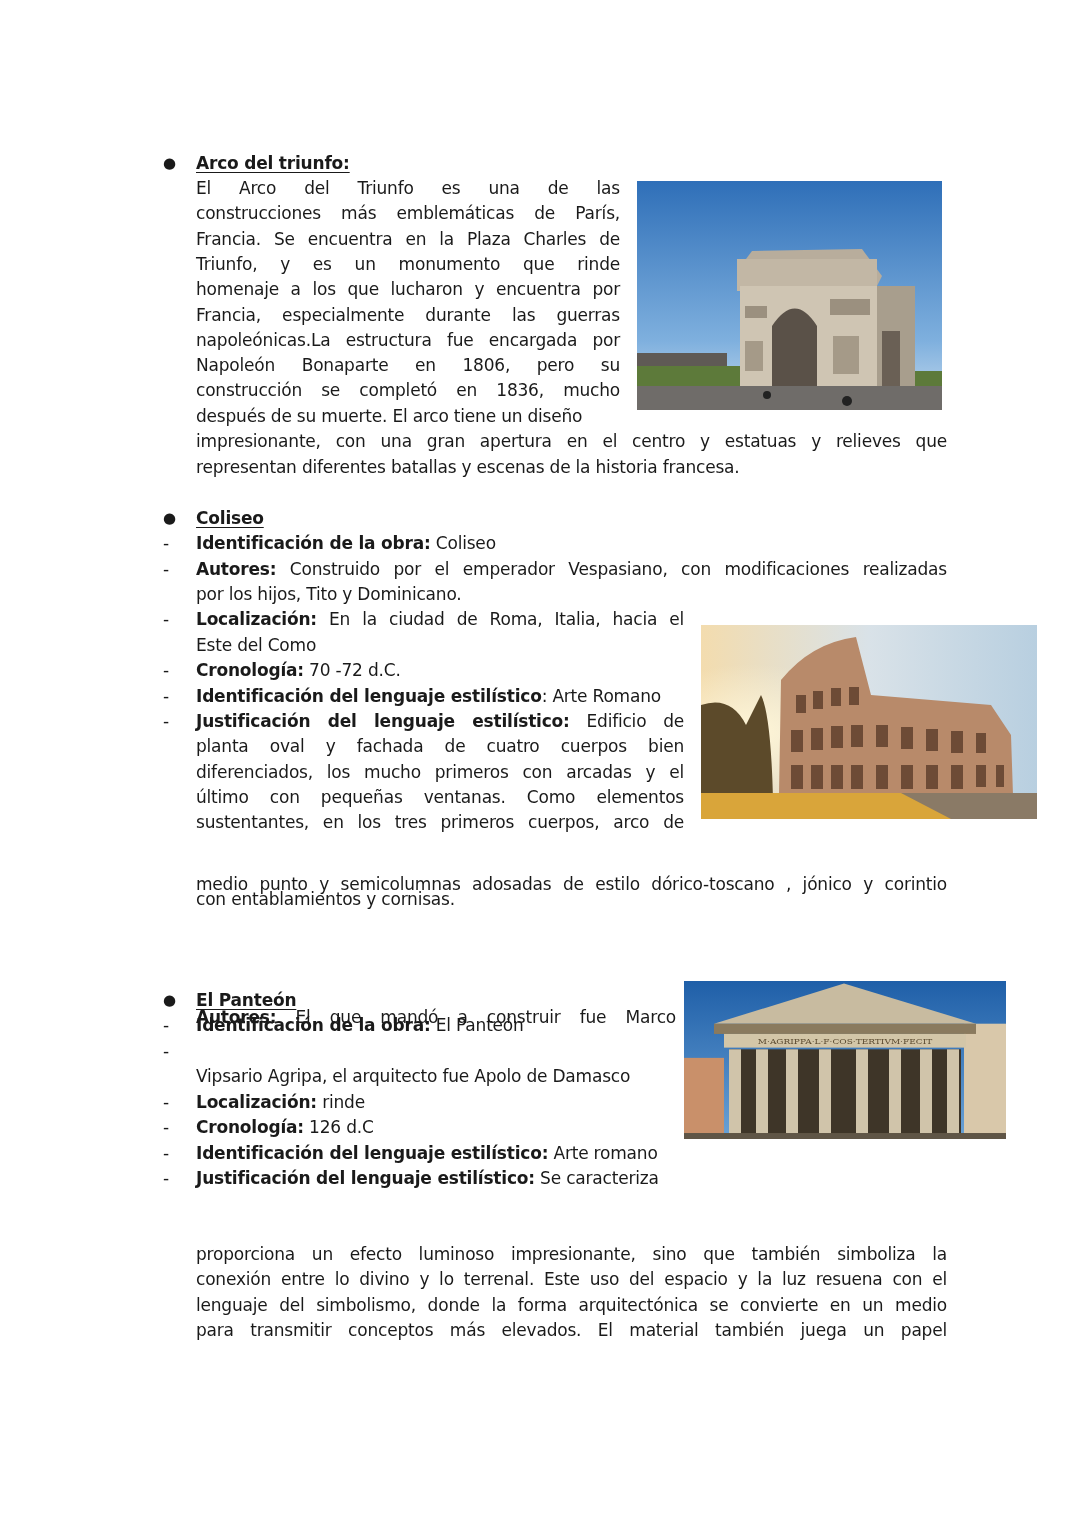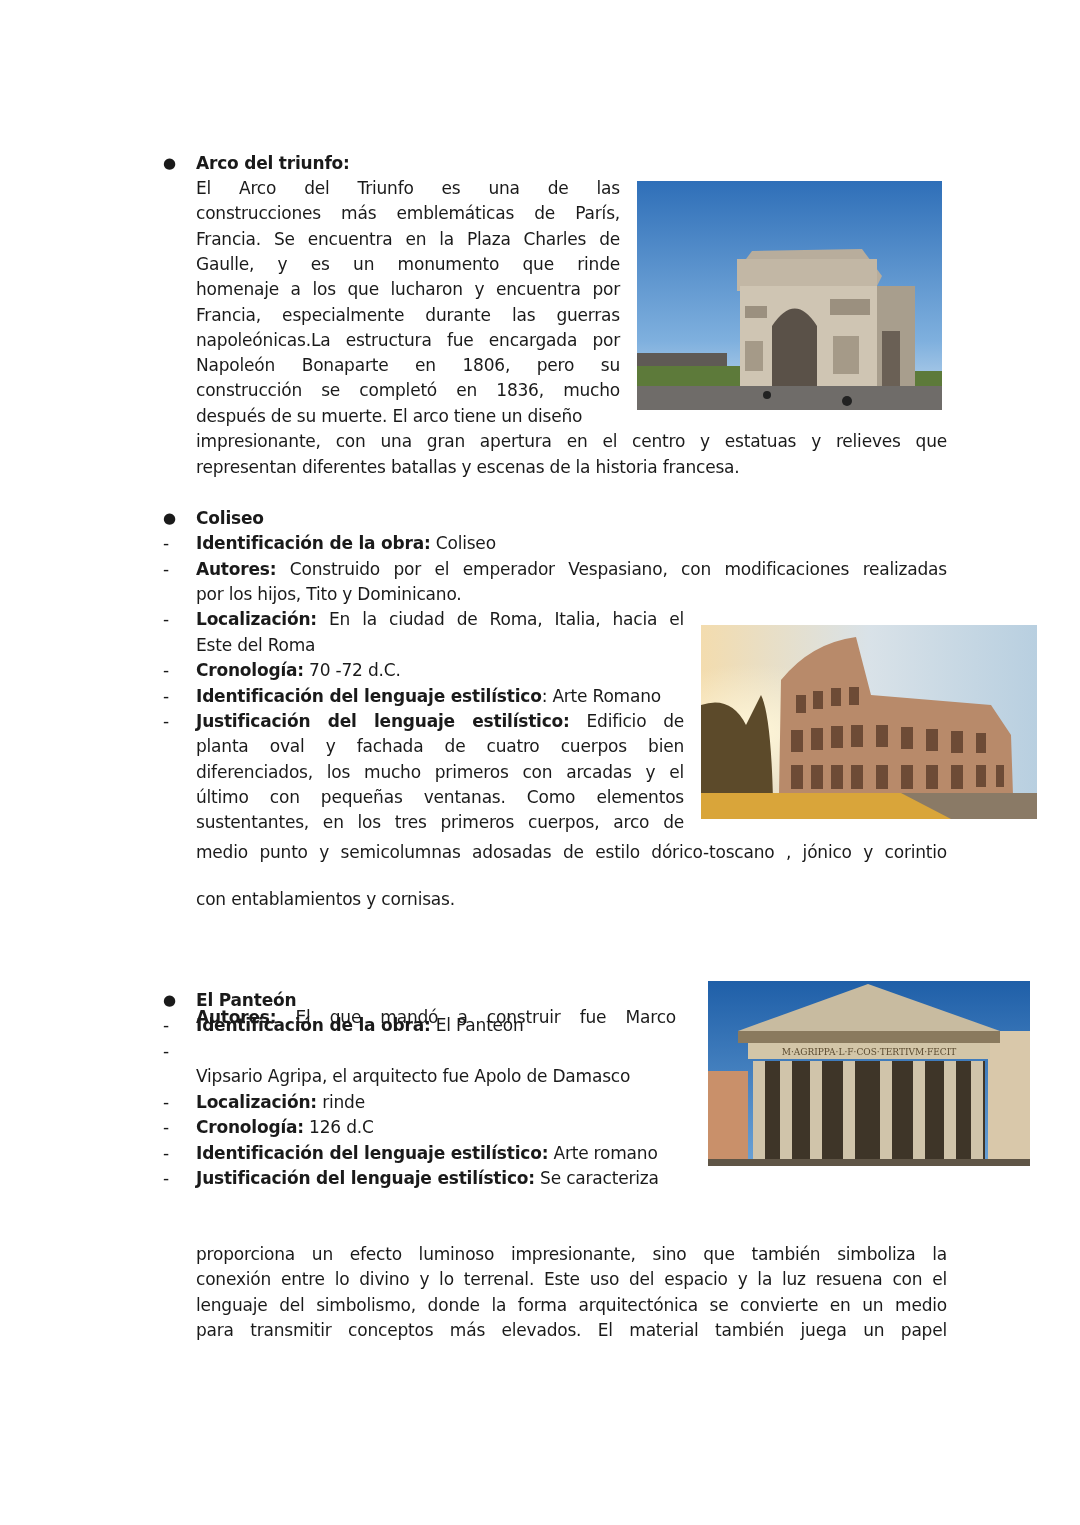--- a/index.html
+++ b/index.html
@@ -3,37 +3,37 @@
 <meta charset="utf-8">
 <style>
   html, body { margin:0; padding:0; background:#ffffff; }
   body { width:1080px; height:1525px; position:relative; overflow:hidden;
          font-family:"DejaVu Sans","Liberation Sans",sans-serif; color:#1a1a1a; }
   .page { position:absolute; left:0; top:0; width:1080px; height:1525px; }
   .line { position:absolute; left:196px; font-size:17px; line-height:25.3px; white-space:nowrap; letter-spacing:-0.2px; }
   .just { text-align:justify; text-align-last:justify; white-space:normal; }
   .marker { position:absolute; left:163px; font-size:17px; line-height:25.3px; }
   .bullet { font-size:15px; }
-  .head { font-weight:bold; text-underline-offset:3px; }
+  .head { font-weight:bold; text-decoration:underline; text-underline-offset:3px; }
   b { font-weight:bold; }
   .img { position:absolute; overflow:hidden; }
   .img svg { display:block; width:100%; height:100%; }
 </style>
 </head>
 <body>
 
 <div class="page">
 
   <span class="marker bullet" style="top:151px">●</span>
   <span class="line head" style="top:151px">Arco del triunfo:</span>
 
   <div class="line just" style="top:176px;width:424px">El Arco del Triunfo es una de las</div>
   <div class="line just" style="top:201px;width:424px">construcciones más emblemáticas de París,</div>
   <div class="line just" style="top:227px;width:424px">Francia. Se encuentra en la Plaza Charles de</div>
-  <div class="line just" style="top:252px;width:424px">Gaulle, y es un monumento que rinde</div>
+  <div class="line just" style="top:252px;width:424px">Triunfo, y es un monumento que rinde</div>
   <div class="line just" style="top:277px;width:424px">homenaje a los que lucharon y encuentra por</div>
   <div class="line just" style="top:303px;width:424px">Francia, especialmente durante las guerras</div>
   <div class="line just" style="top:328px;width:424px">napoleónicas.La estructura fue encargada por</div>
   <div class="line just" style="top:353px;width:424px">Napoleón Bonaparte en 1806, pero su</div>
   <div class="line just" style="top:378px;width:424px">construcción se completó en 1836, mucho</div>
   <div class="line" style="top:404px">después de su muerte. El arco tiene un diseño</div>
   <div class="line just" style="top:429px;width:751px">impresionante, con una gran apertura en el centro y estatuas y relieves que</div>
   <div class="line" style="top:455px">representan diferentes batallas y escenas de la historia francesa.</div>
 
   <div class="img" style="left:637px;top:181px;width:305px;height:229px">
@@ -70,36 +70,36 @@
 
   <span class="marker" style="top:531px">-</span>
   <div class="line" style="top:531px"><b>Identificación de la obra:</b><span> Coliseo</span></div>
 
   <span class="marker" style="top:557px">-</span>
   <div class="line just" style="top:557px;width:751px"><b>Autores:</b><span> Construido por el emperador Vespasiano, con modificaciones realizadas</span></div>
   <div class="line" style="top:582px">por los hijos, Tito y Dominicano.</div>
 
   <span class="marker" style="top:607px">-</span>
   <div class="line just" style="top:607px;width:488px"><b>Localización:</b><span> En la ciudad de Roma, Italia, hacia el</span></div>
-  <div class="line" style="top:633px">Este del Roma</div>
+  <div class="line" style="top:633px">Este del Como</div>
 
   <span class="marker" style="top:658px">-</span>
   <div class="line" style="top:658px"><b>Cronología:</b><span> 70 -72 d.C.</span></div>
 
   <span class="marker" style="top:684px">-</span>
   <div class="line" style="top:684px"><b>Identificación del lenguaje estilístico</b><span>: Arte Romano</span></div>
 
   <span class="marker" style="top:709px">-</span>
   <div class="line just" style="top:709px;width:488px"><b>Justificación del lenguaje estilístico:</b><span> Edificio de</span></div>
 
   <div class="line just" style="top:734px;width:488px">planta oval y fachada de cuatro cuerpos bien</div>
   <div class="line just" style="top:760px;width:488px">diferenciados, los mucho primeros con arcadas y el</div>
   <div class="line just" style="top:785px;width:488px">último con pequeñas ventanas. Como elementos</div>
   <div class="line just" style="top:810px;width:488px">sustentantes, en los tres primeros cuerpos, arco de</div>
-  <div class="line just" style="top:840px;width:751px">medio punto y semicolumnas adosadas de estilo dórico-toscano , jónico y corintio</div>
+  <div class="line just" style="top:872px;width:751px">medio punto y semicolumnas adosadas de estilo dórico-toscano , jónico y corintio</div>
   <div class="line" style="top:887px">con entablamientos y cornisas.</div>
 
   <div class="img" style="left:701px;top:625px;width:336px;height:194px">
     <svg viewBox="0 0 336 194" preserveAspectRatio="none">
       <defs>
         <linearGradient id="skyC" x1="0" y1="0" x2="1" y2="0">
           <stop offset="0" stop-color="#f3dcae"></stop>
             <stop offset="0.5" stop-color="#d9e2e8"></stop>
             <stop offset="1" stop-color="#b8cfe0"></stop>
         </linearGradient>
@@ -162,21 +162,21 @@
   <div class="line" style="top:1141px"><b>Identificación del lenguaje estilístico:</b><span> Arte romano</span></div>
 
   <span class="marker" style="top:1166px">-</span>
   <div class="line" style="top:1166px"><b>Justificación del lenguaje estilístico:</b><span> Se caracteriza</span></div>
 
   <div class="line just" style="top:1242px;width:751px">proporciona un efecto luminoso impresionante, sino que también simboliza la</div>
   <div class="line just" style="top:1267px;width:751px">conexión entre lo divino y lo terrenal. Este uso del espacio y la luz resuena con el</div>
   <div class="line just" style="top:1293px;width:751px">lenguaje del simbolismo, donde la forma arquitectónica se convierte en un medio</div>
   <div class="line just" style="top:1318px;width:751px">para transmitir conceptos más elevados. El material también juega un papel</div>
 
-  <div class="img" style="left:708px;top:981px;width:322px;height:185px">
+  <div class="img" style="left:684px;top:981px;width:322px;height:158px">
     <svg viewBox="0 0 322 185" preserveAspectRatio="none">
       <defs>
         <linearGradient id="skyP" x1="0" y1="0" x2="0" y2="1">
           <stop offset="0" stop-color="#1f5fa8"></stop>
             <stop offset="1" stop-color="#6aa2d6"></stop>
         </linearGradient>
       </defs>
       <rect width="322" height="185" fill="url(#skyP)"></rect>
       <rect x="0" y="90" width="40" height="95" fill="#c9906a"></rect>
       <rect x="280" y="50" width="42" height="135" fill="#d9c8aa"></rect>

